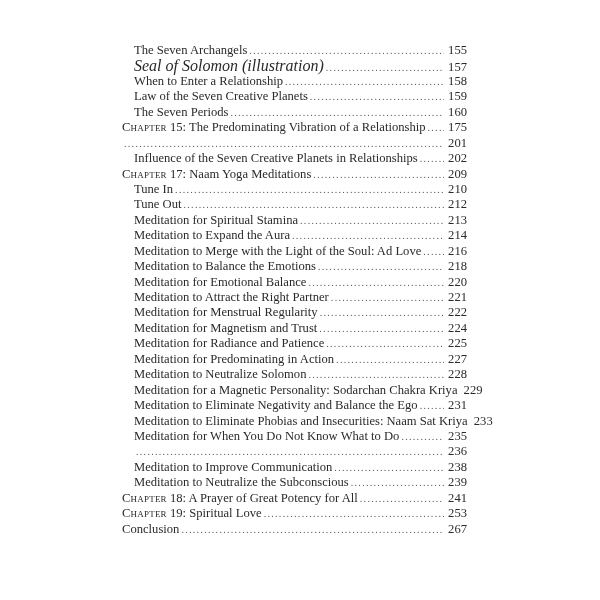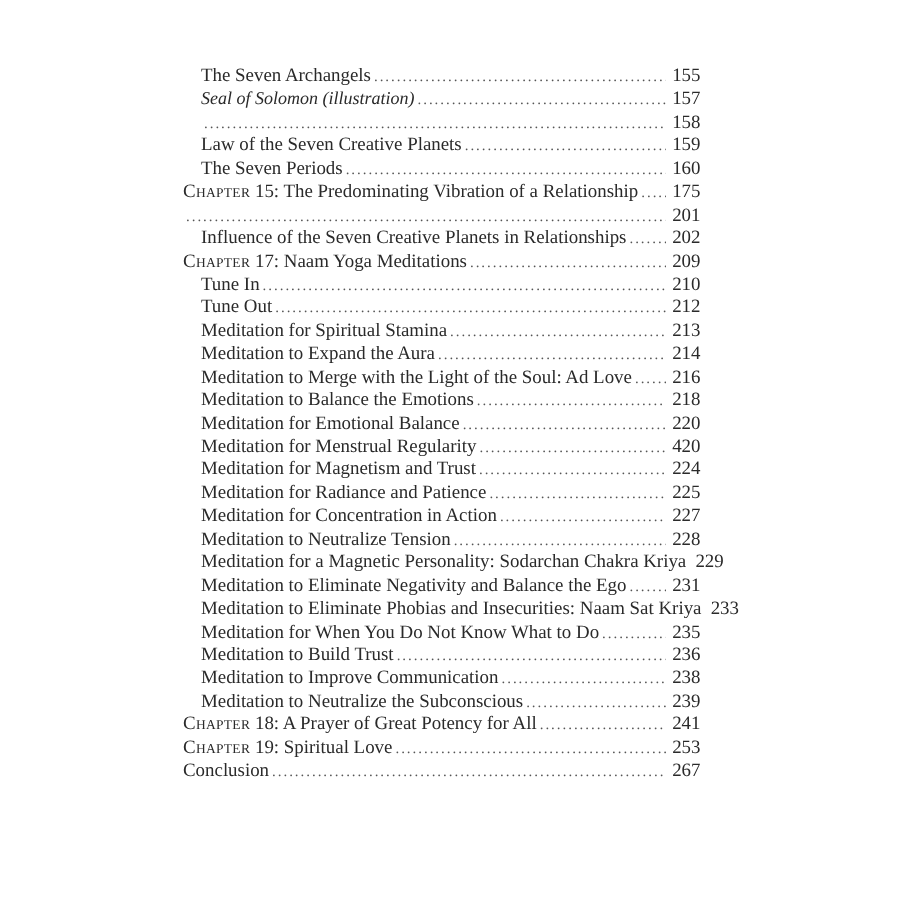--- a/index.html
+++ b/index.html
@@ -3,21 +3,21 @@
 <meta charset="utf-8">
 <style>
   html, body { margin:0; padding:0; background:#ffffff; }
   body { width:600px; height:600px; overflow:hidden; position:relative;
          font-family:"Liberation Serif","DejaVu Serif",serif; color:#2a2a2a; }
   .toc { position:absolute; left:122px; top:43px; width:345px; }
   .row { display:flex; align-items:baseline; height:15.45px; line-height:15.45px;
          font-size:12.6px; white-space:nowrap; }
   .row.sub { padding-left:12px; }
   .title { flex:0 0 auto; }
-  .title.italic { font-style:italic; font-size:12px; }
+  .title.italic { font-style:italic; font-size:16px; }
   .dots { flex:1 1 auto; overflow:hidden; margin:0 3px 0 2px; color:#555;
           letter-spacing:2.2px; font-size:10px; }
   .dots::before { content:". . . . . . . . . . . . . . . . . . . . . . . . . . . . . . . . . . . . . . . . . . . . . . . . . . . . . . . . . . . . . . . . . . . . . . . . . . . . . . . . . . . . . . . . . . . . . . . . . . . . . ."; letter-spacing:-0.6px; }
   .page { flex:0 0 auto; text-align:right; min-width:20px; }
   .chap { font-variant:small-caps; letter-spacing:0.2px; }
 </style>
 </head>
 <body>
 
 <div class="toc" id="toc">
@@ -25,20 +25,21 @@
       <span class="title"><span>The Seven Archangels</span></span>
       <span class="dots"></span>
       <span class="page">155</span>
     </div>
     <div class="row sub">
       <span class="title italic"><span>Seal of Solomon (illustration)</span></span>
       <span class="dots"></span>
       <span class="page">157</span>
     </div>
     <div class="row sub">
+      <span class="title"><span>When to Enter a Relationship</span></span>
       <span class="dots"></span>
       <span class="page">158</span>
     </div>
     <div class="row sub">
       <span class="title"><span>Law of the Seven Creative Planets</span></span>
       <span class="dots"></span>
       <span class="page">159</span>
     </div>
     <div class="row sub">
       <span class="title"><span>The Seven Periods</span></span>
@@ -93,41 +94,46 @@
       <span class="title"><span>Meditation to Balance the Emotions</span></span>
       <span class="dots"></span>
       <span class="page">218</span>
     </div>
     <div class="row sub">
       <span class="title"><span>Meditation for Emotional Balance</span></span>
       <span class="dots"></span>
       <span class="page">220</span>
     </div>
     <div class="row sub">
+      <span class="title"><span>Meditation to Attract the Right Partner</span></span>
+      <span class="dots"></span>
+      <span class="page">221</span>
+    </div>
+    <div class="row sub">
       <span class="title"><span>Meditation for Menstrual Regularity</span></span>
       <span class="dots"></span>
-      <span class="page">420</span>
+      <span class="page">222</span>
     </div>
     <div class="row sub">
       <span class="title"><span>Meditation for Magnetism and Trust</span></span>
       <span class="dots"></span>
       <span class="page">224</span>
     </div>
     <div class="row sub">
       <span class="title"><span>Meditation for Radiance and Patience</span></span>
       <span class="dots"></span>
       <span class="page">225</span>
     </div>
     <div class="row sub">
-      <span class="title"><span>Meditation for Concentration in Action</span></span>
+      <span class="title"><span>Meditation for Predominating in Action</span></span>
       <span class="dots"></span>
       <span class="page">227</span>
     </div>
     <div class="row sub">
-      <span class="title"><span>Meditation to Neutralize Tension</span></span>
+      <span class="title"><span>Meditation to Neutralize Solomon</span></span>
       <span class="dots"></span>
       <span class="page">228</span>
     </div>
     <div class="row sub">
       <span class="title"><span>Meditation for a Magnetic Personality: Sodarchan Chakra Kriya</span></span>
       <span class="dots" style="visibility: hidden;"></span>
       <span class="page">229</span>
     </div>
     <div class="row sub">
       <span class="title"><span>Meditation to Eliminate Negativity and Balance the Ego</span></span>
@@ -138,21 +144,20 @@
       <span class="title"><span>Meditation to Eliminate Phobias and Insecurities: Naam Sat Kriya</span></span>
       <span class="dots" style="visibility: hidden;"></span>
       <span class="page">233</span>
     </div>
     <div class="row sub">
       <span class="title"><span>Meditation for When You Do Not Know What to Do</span></span>
       <span class="dots"></span>
       <span class="page">235</span>
     </div>
     <div class="row sub">
-      <span class="title"><span>Meditation to Build Trust</span></span>
       <span class="dots"></span>
       <span class="page">236</span>
     </div>
     <div class="row sub">
       <span class="title"><span>Meditation to Improve Communication</span></span>
       <span class="dots"></span>
       <span class="page">238</span>
     </div>
     <div class="row sub">
       <span class="title"><span>Meditation to Neutralize the Subconscious</span></span>

